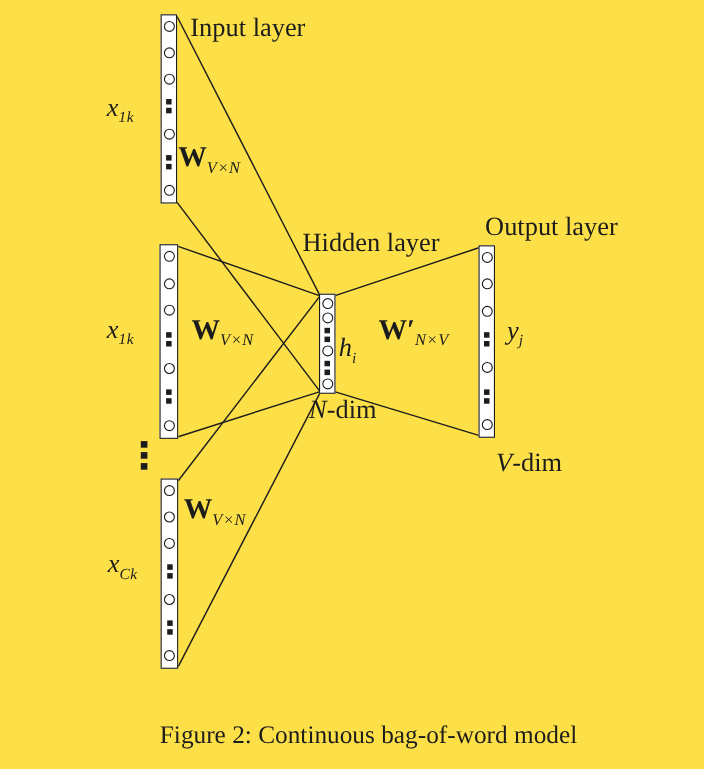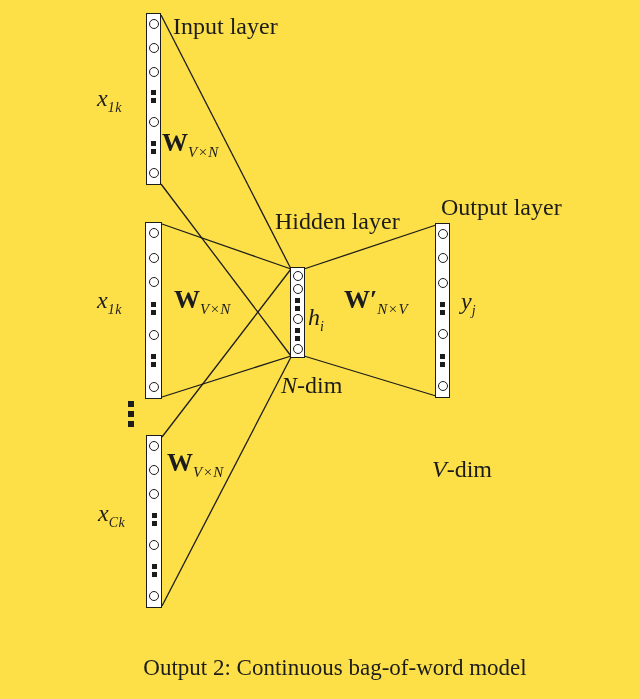--- a/index.html
+++ b/index.html
@@ -175,28 +175,28 @@
     <span class="wbase">W′</span><span class="sub wsub">N×V</span>
   </div>
 
   <div class="lbl" style="left:308px; top:304px;">
     <span class="it">h</span><span class="sub">i</span>
   </div>
   <div class="lbl" style="left:461px; top:276px;margin-top:12px;">
     <span class="it">y</span><span class="sub">j</span>
   </div>
 
-  <div class="lbl" style="left:281px; top:372px;">
+  <div class="lbl" style="left:281px; top:360px;">
     <span class="it">N</span><span>-dim</span>
   </div>
-  <div class="lbl" style="left:432px; top:408px;margin-top:48px;">
+  <div class="lbl" style="left:451px; top:408px;">
     <span class="it">V</span><span>-dim</span>
   </div>
 
   <div id="vertical-ellipsis">
       <i></i>
       <i></i>
       <i></i>
     </div>
 
-  <div id="caption">Output 2: Continuous bag-of-word model</div>
+  <div id="caption">Figure 2: Continuous bag-of-word model</div>
 
 </div>
 
 </body></html>

